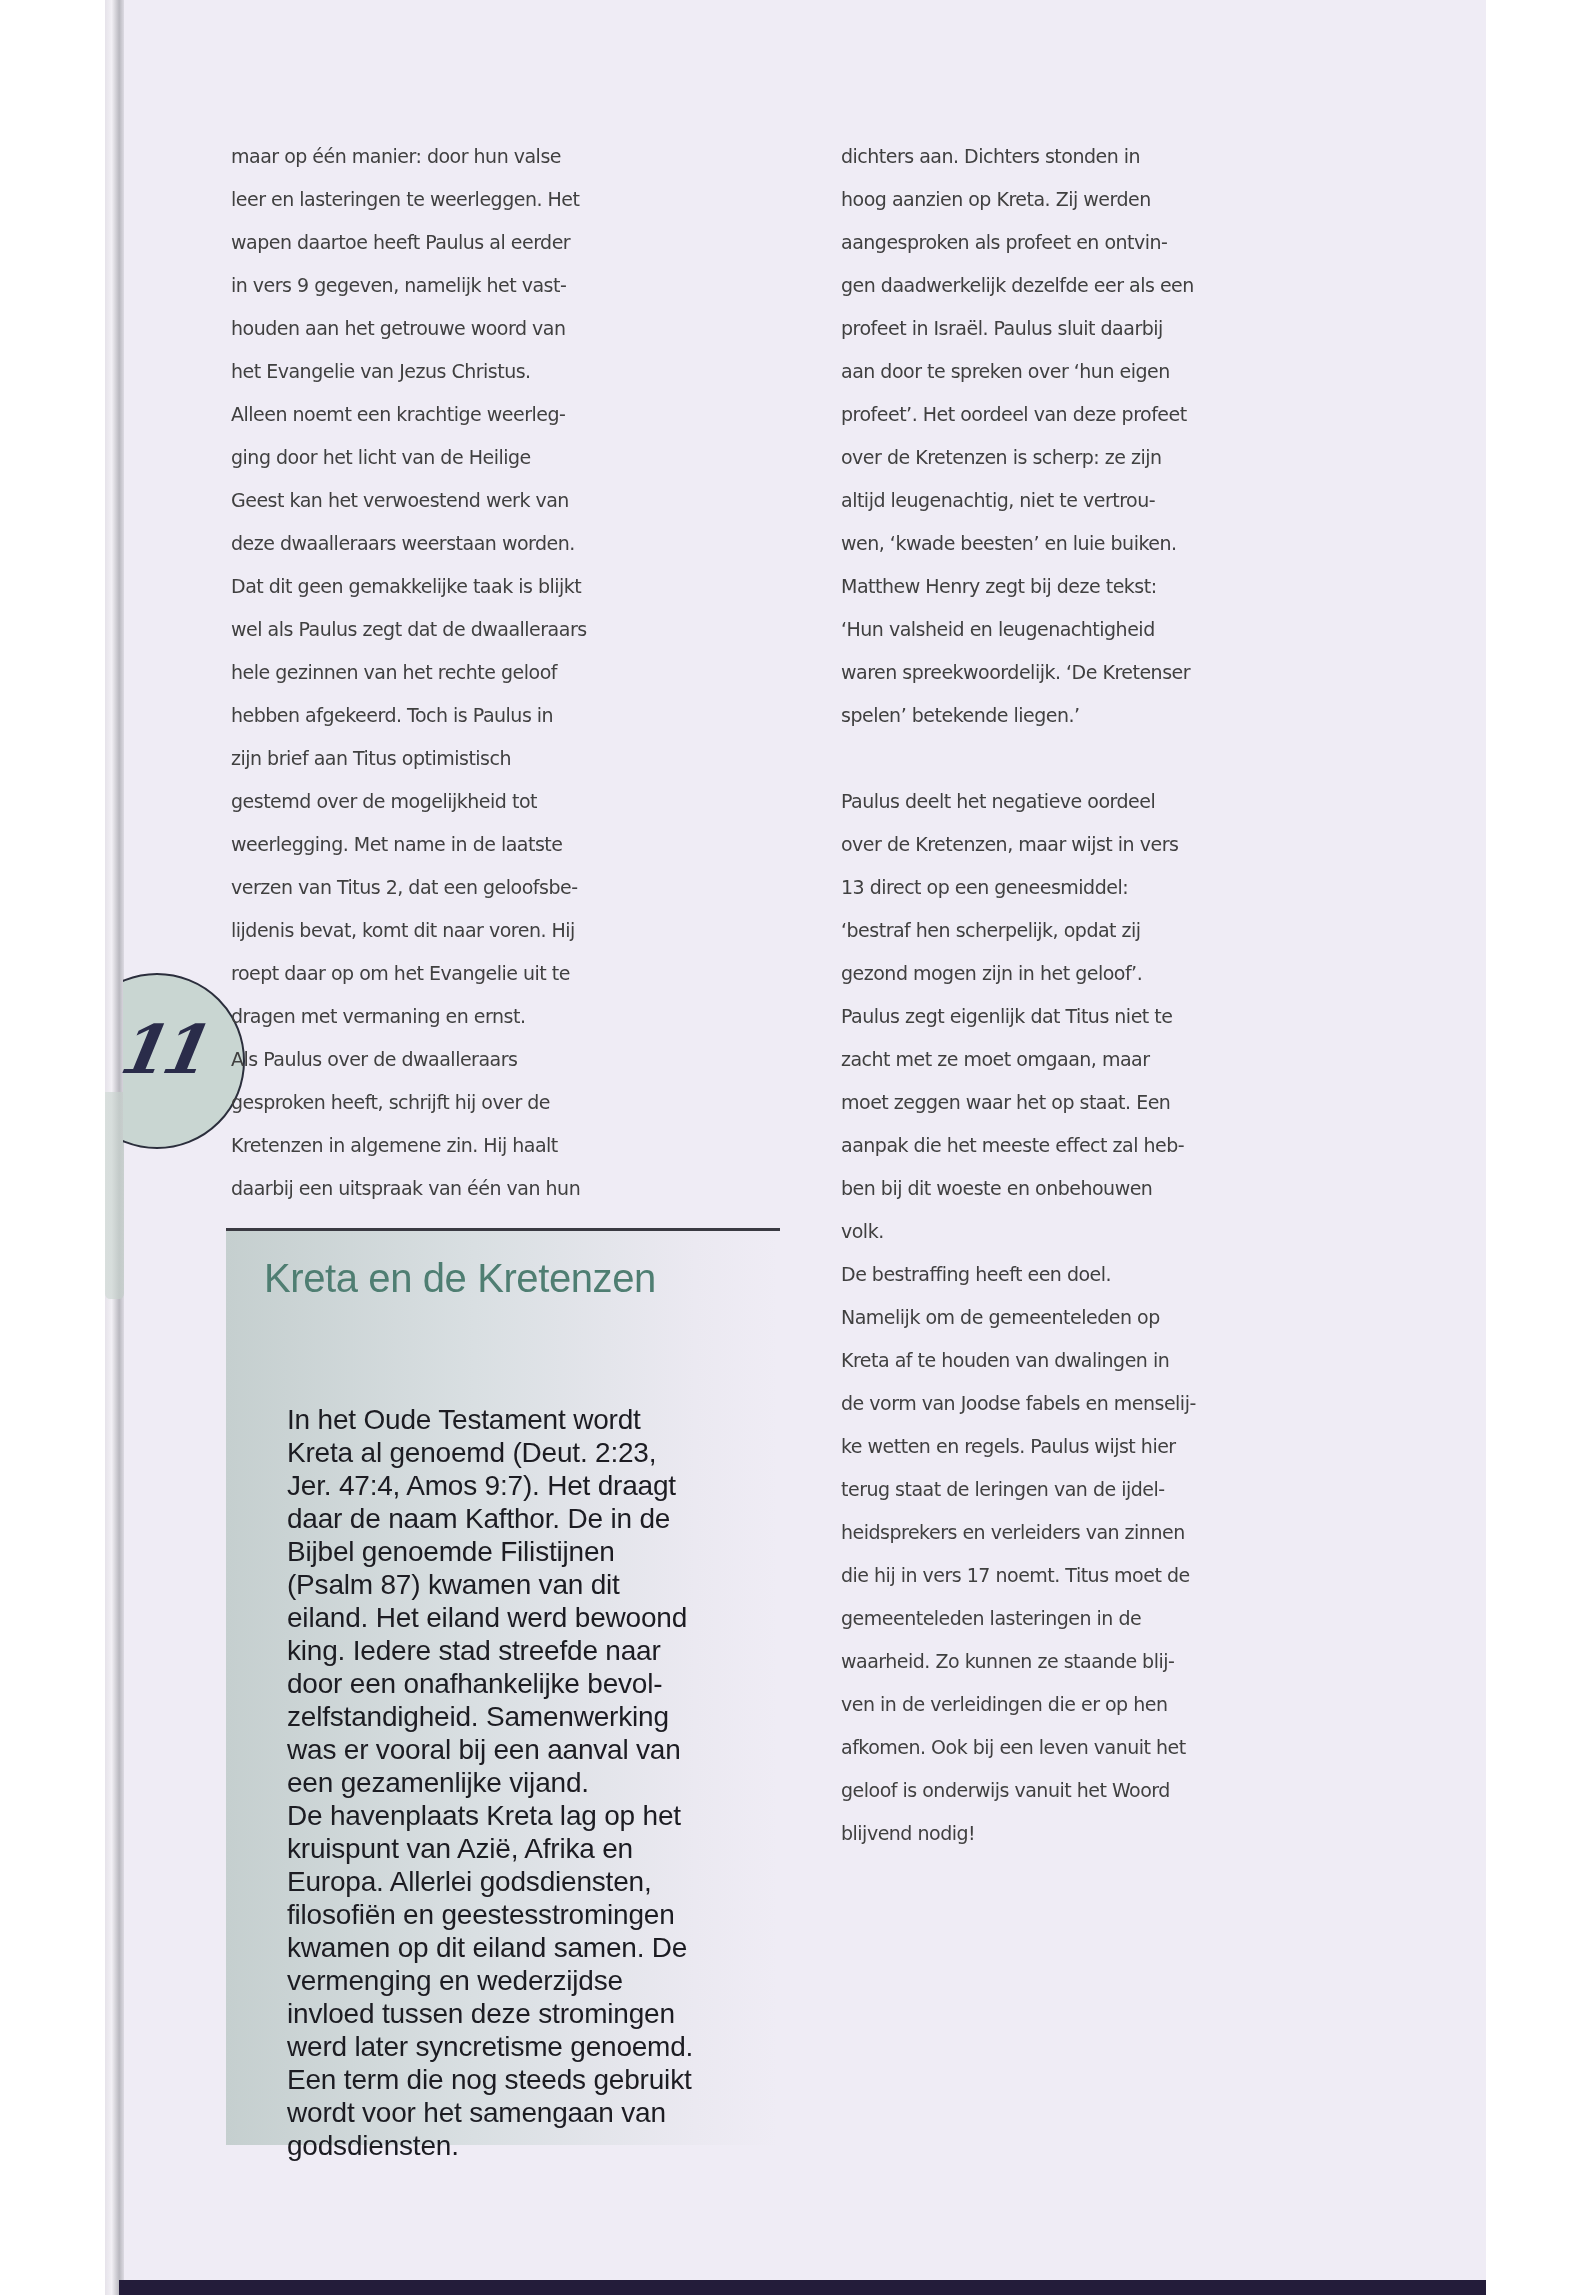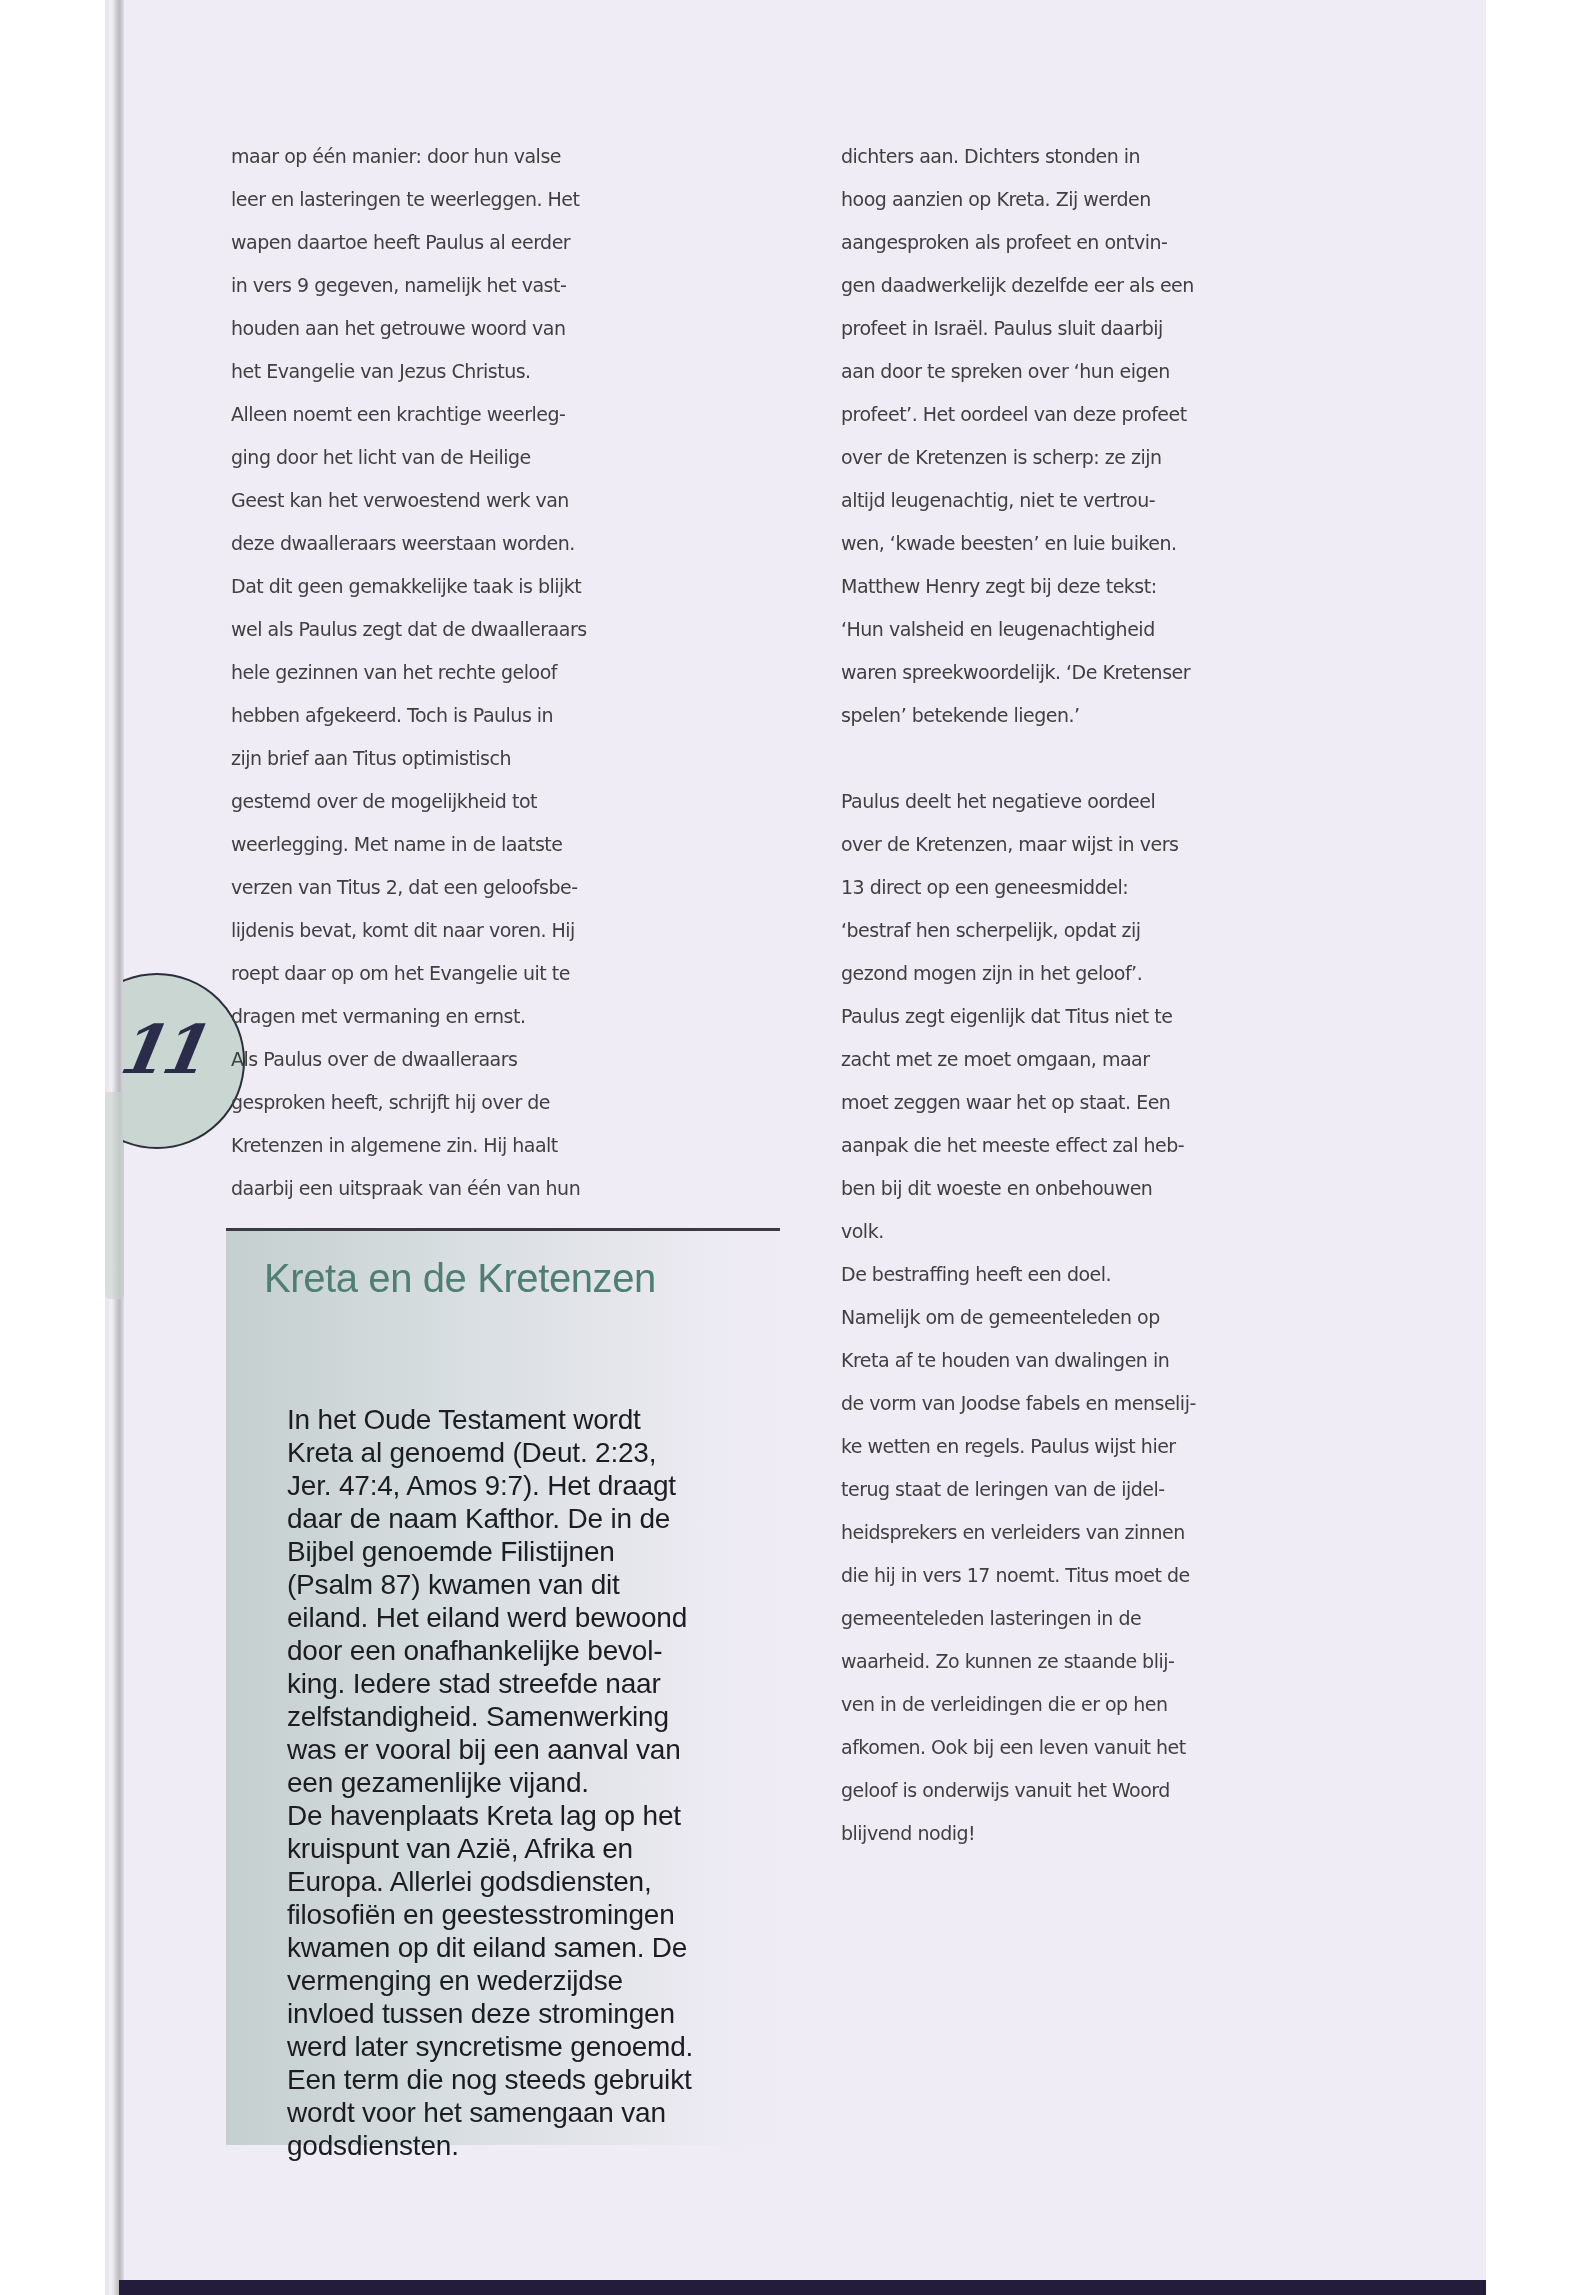--- a/index.html
+++ b/index.html
@@ -111,22 +111,22 @@
 <div class="sidebox"></div>
 <div class="sidebox-title">Kreta en de Kretenzen</div>
 <div class="sidebox-body">
   <span class="line">In het Oude Testament wordt</span>
   <span class="line">Kreta al genoemd (Deut. 2:23,</span>
   <span class="line">Jer. 47:4, Amos 9:7). Het draagt</span>
   <span class="line">daar de naam Kafthor. De in de</span>
   <span class="line">Bijbel genoemde Filistijnen</span>
   <span class="line">(Psalm 87) kwamen van dit</span>
   <span class="line">eiland. Het eiland werd bewoond</span>
+  <span class="line">king. Iedere stad streefde naar</span>
   <span class="line">door een onafhankelijke bevol-</span>
-  <span class="line">king. Iedere stad streefde naar</span>
   <span class="line">zelfstandigheid. Samenwerking</span>
   <span class="line">was er vooral bij een aanval van</span>
   <span class="line">een gezamenlijke vijand.</span>
   <span class="line">De havenplaats Kreta lag op het</span>
   <span class="line">kruispunt van Azië, Afrika en</span>
   <span class="line">Europa. Allerlei godsdiensten,</span>
   <span class="line">filosofiën en geestesstromingen</span>
   <span class="line">kwamen op dit eiland samen. De</span>
   <span class="line">vermenging en wederzijdse</span>
   <span class="line">invloed tussen deze stromingen</span>

